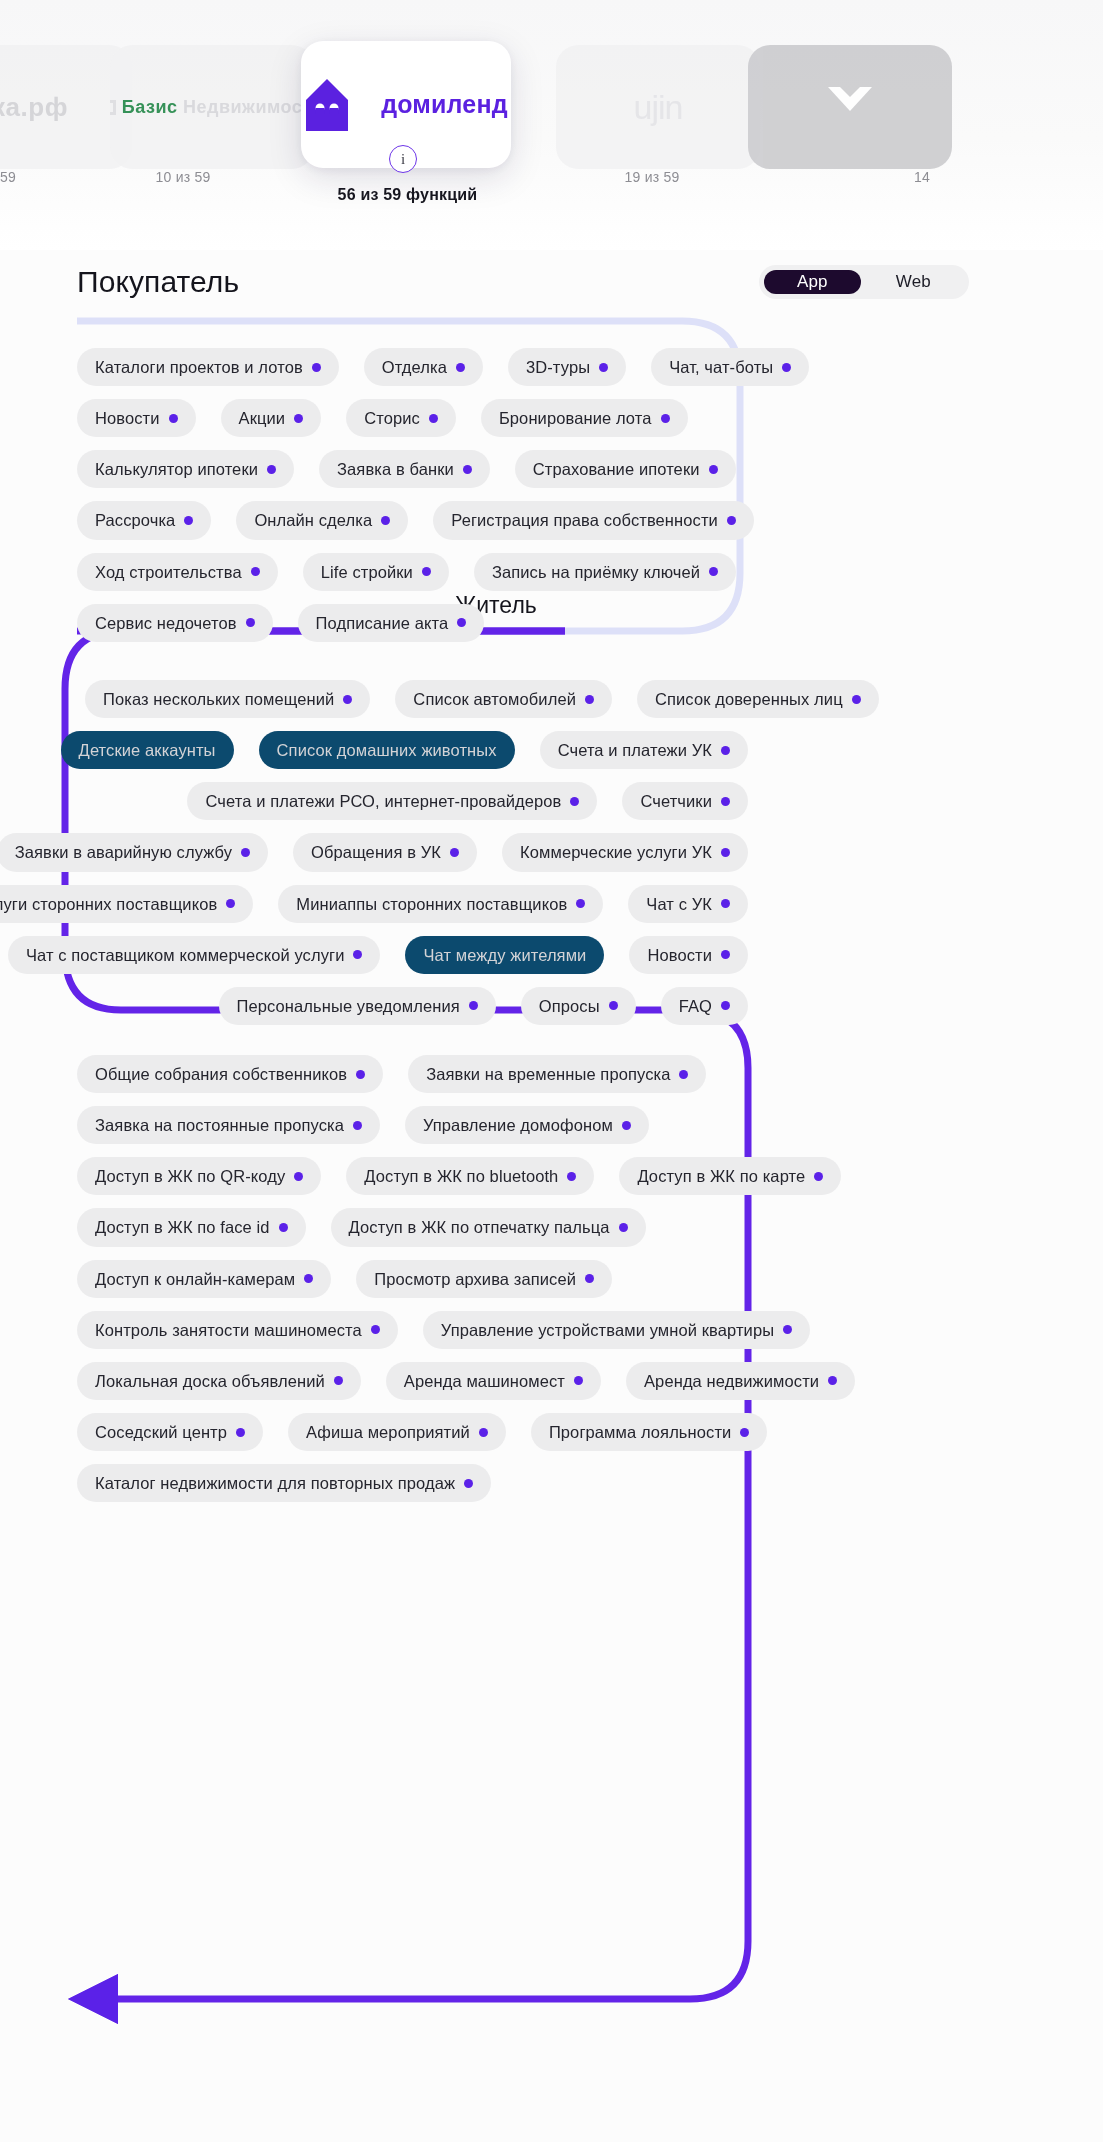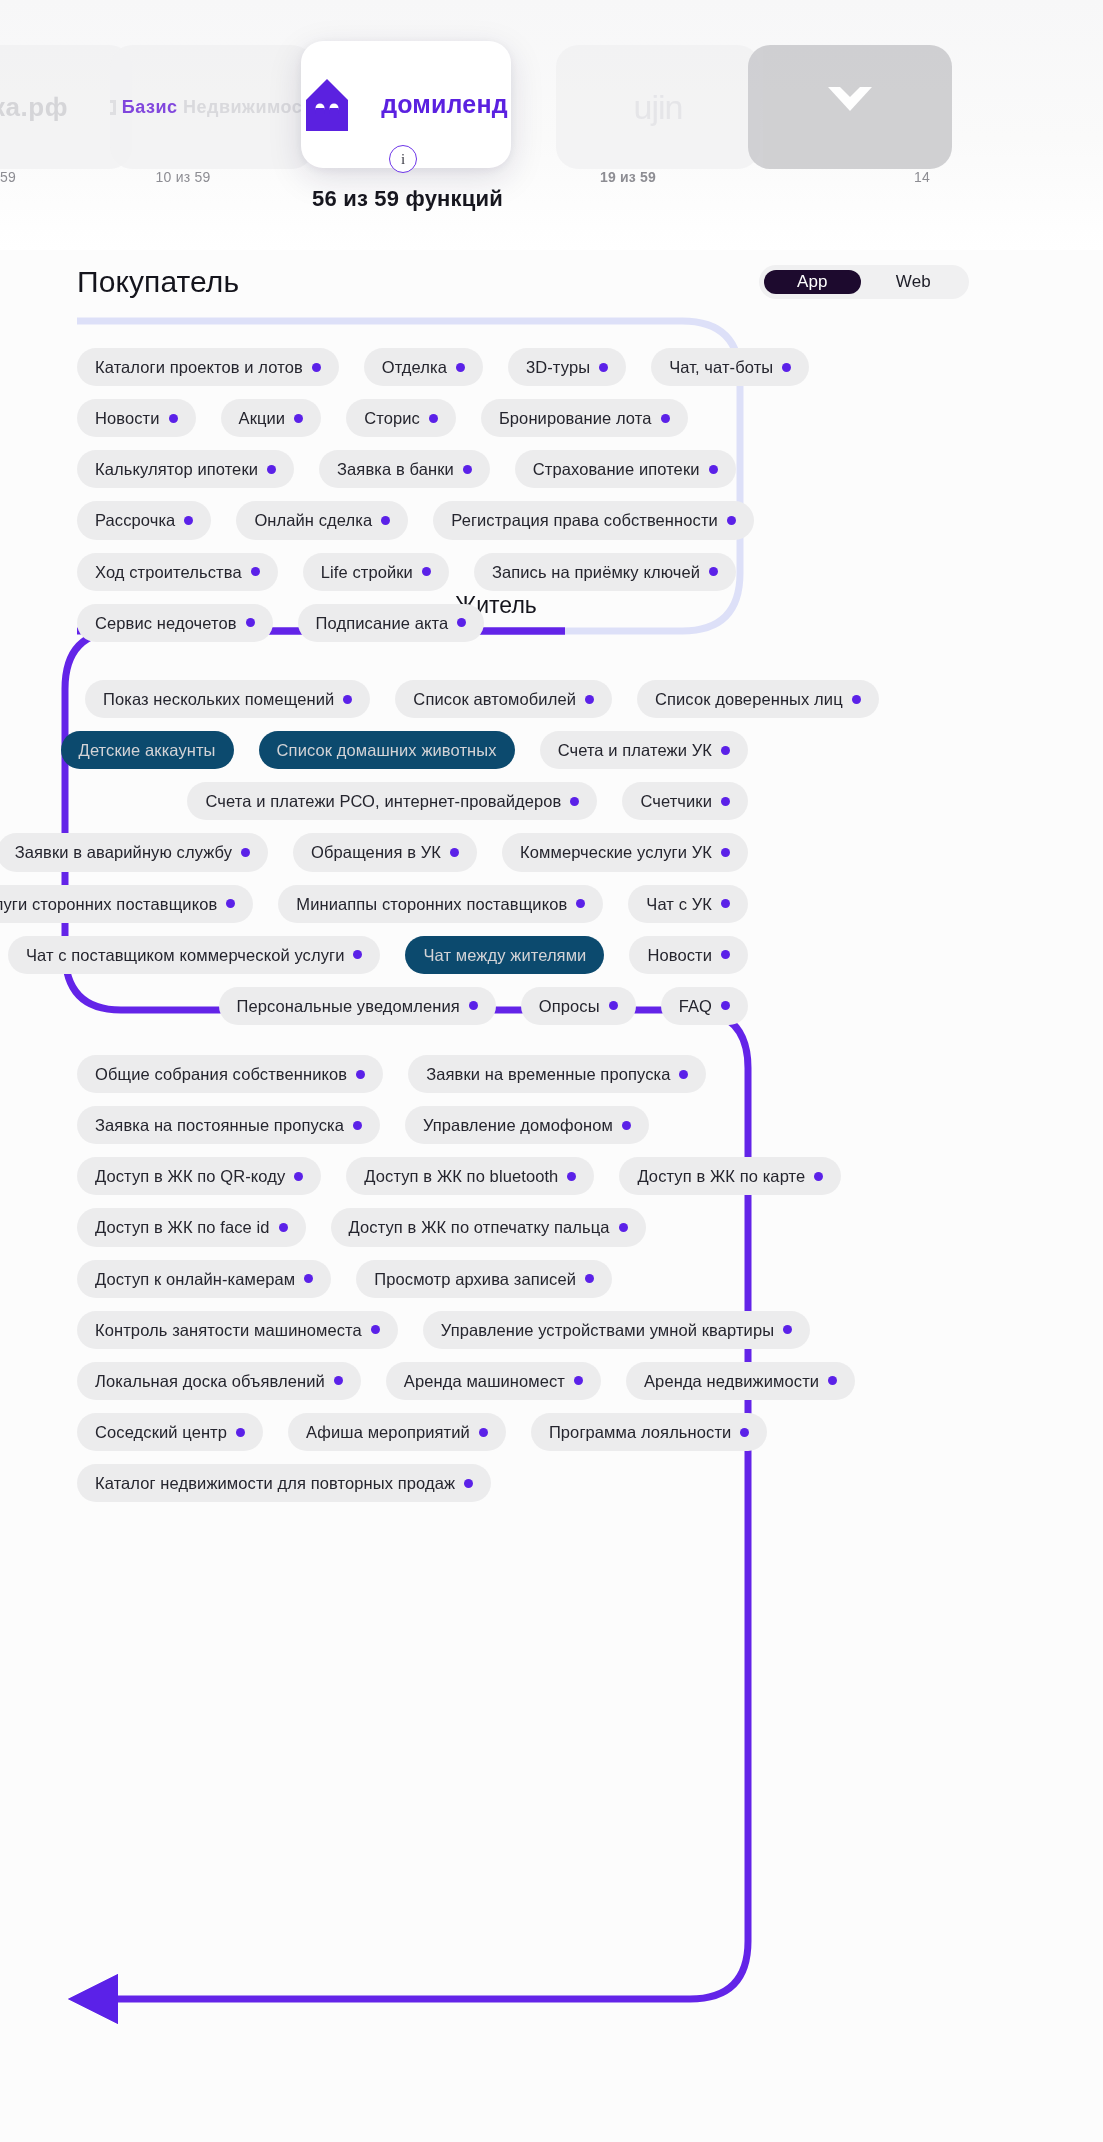--- a/index.html
+++ b/index.html
@@ -33,43 +33,43 @@
     background:#ffffff; border-radius:22px;
     box-shadow:0 10px 34px rgba(30,20,70,.13), 0 2px 8px rgba(30,20,70,.06);
     z-index:5;
   }
   .cardlabel{
     position:absolute; top:169px; width:180px; text-align:center;
     font-size:14px; color:#8d8d93; letter-spacing:.2px;
   }
   .cardlabel.l0{ left:-82px; }
   .cardlabel.l1{ left:93px; }
-  .cardlabel.l4{ left:538px;font-weight:bold; }
+  .cardlabel.l4{ left:562px; }
   .cardlabel.l5{ left:832px; }
 
   
   .sl{ font-size:26px; color:#cfcfd3; font-weight:600; letter-spacing:.5px; white-space:nowrap;}
   .sl.basis{ font-size:18px; color:#d4d4d8; }
-  .sl.basis b{ color:#6d28d9; font-weight:700; }
+  .sl.basis b{ color:#15803d; font-weight:700; }
   .sq{ display:inline-block; width:15px;height:15px;border:3px solid #dcdce0; margin-right:6px; vertical-align:-2px;}
   .ujin{ font-size:34px;color:#e2e2e6;font-weight:500; letter-spacing:-1px;}
   .white-mark{ width:56px;height:56px;}
 
   
   .dl-wrap{ display:flex; align-items:center; gap:11px; }
   .dl-name{ font-size:25px; font-weight:800; color:#5b21e0; letter-spacing:.2px;margin-left:20px;}
   .info-btn{
     position:absolute; left:389px; top:145px; width:28px;height:28px;border-radius:50%;
     border:1.4px solid #6d35e8; background:#fff; z-index:9;
     display:flex;align-items:center;justify-content:center;
     font-size:15px; color:#3b3b45; font-family:"Liberation Serif",serif;
   }
   .func-count{
     position:absolute; left:0; top:186px; width:815px; text-align:center;
-    font-size:22px; font-weight:700; color:#17171f; letter-spacing:.2px;
+    font-size:16px; font-weight:700; color:#17171f; letter-spacing:.2px;
   }
 
   
   .sec-head{
     position:absolute; left:77px; top:265px; width:960px;
     display:flex; align-items:center; justify-content:space-between;
   }
   .sec-title{ font-size:30px; color:#14141c; font-weight:400; letter-spacing:.1px;}
   .toggle{
     display:flex; align-items:center; background:#f0f0f1; border-radius:26px;

